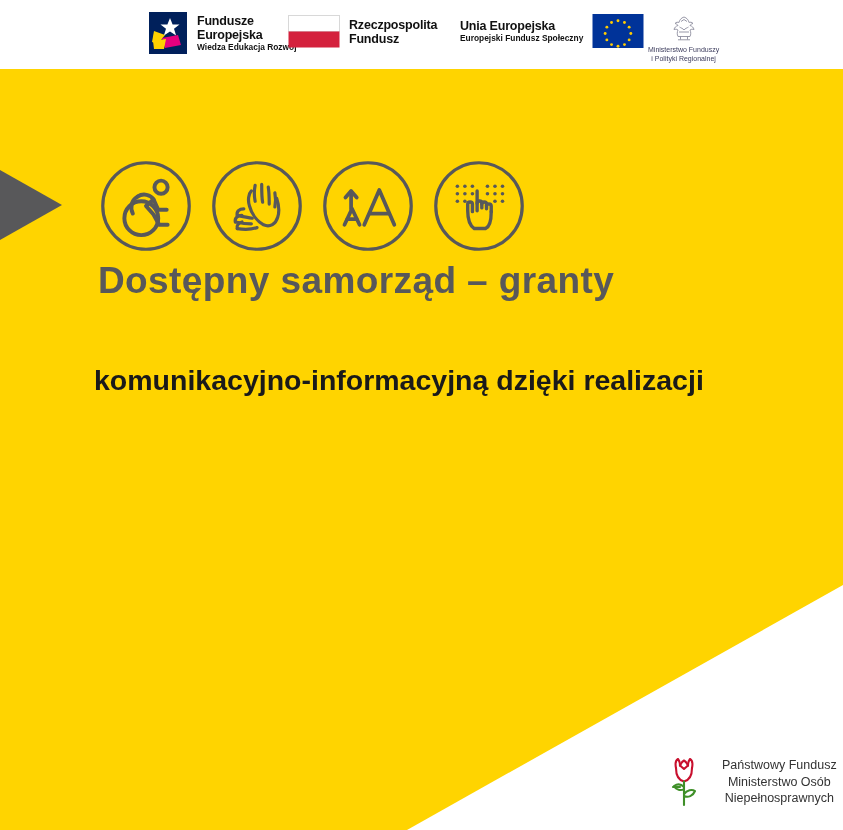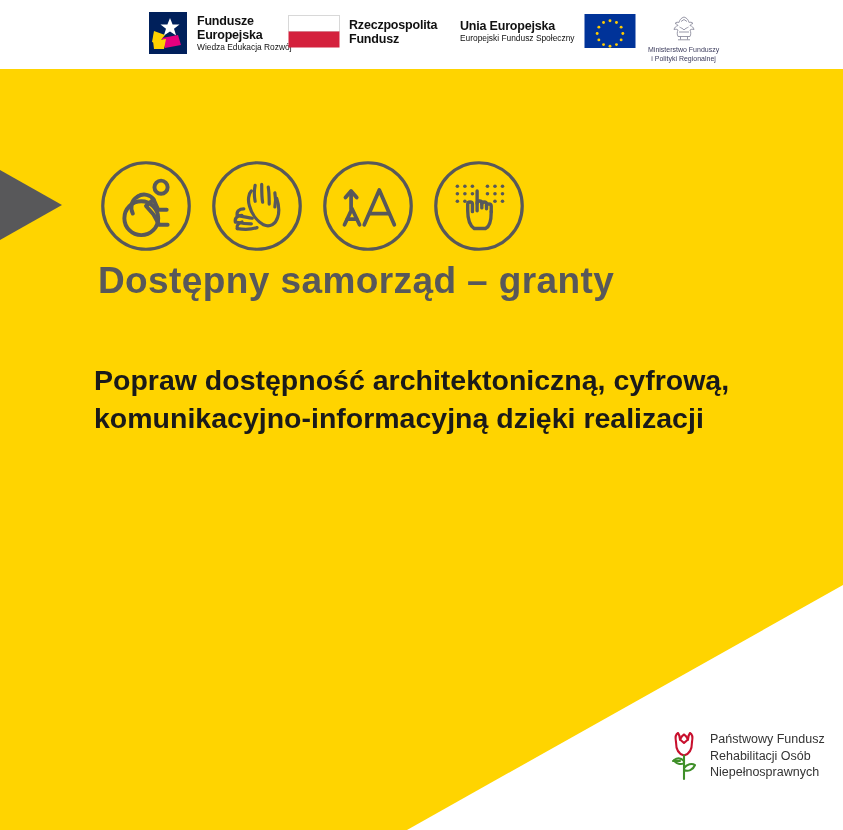--- a/index.html
+++ b/index.html
@@ -39,21 +39,21 @@
     color: #111111;
   }
   .logo-title {
     font-weight: bold;
     font-size: 12.5px;
     letter-spacing: -0.2px;
     white-space: nowrap;
   }
   .logo-sub {
     font-size: 8.4px;
-    font-weight: normal;
+    font-weight: bold;
     white-space: nowrap;
     margin-top: 1.5px;
   }
 
   #logo-fe     { left: 148px; top: 11px; }
   #logo-rp     { left: 288px; top: 15px; }
   #logo-ue     { left: 460px; top: 14px; justify-content: flex-end; }
   #logo-mfipr  { left: 648px; top: 14px; flex-direction: column; gap: 2px; }
 
   .mf-caption {
@@ -131,25 +131,26 @@
     color: #1a1a1a;
     line-height: 1.33;
     z-index: 3;
   }
   .body-copy .line { display: block; white-space: nowrap; }
 
   
   #logo-pfron {
     position: absolute;
     left: 668px;
-    top: 730px;
+    top: 756px;
     display: flex;
     align-items: center;
-    gap: 8px;
+    gap: 20px;
     z-index: 4;
+    text-align: center;
   }
   .pfron-text {
     font-size: 12.5px;
     color: #333333;
     line-height: 1.34;
     white-space: nowrap;
   }
 </style>
 </head>
 <body>
@@ -304,21 +305,20 @@
         <path d="M53 48 C53 45 58 45 58 48 L58 53"></path>
         <path d="M58 50 C58 47 63 47 63 50 L63 56"></path>
         <path d="M63 56 C63 66 61 72 57 74 L45 74 C39 70 38 62 38 55 L38 48 C38 45 43 45 43 48 L43 56"></path>
       </g>
     </svg>
   </div>
 
   <div class="headline">Dostępny samorząd – granty</div>
 
   <div class="body-copy">
-    <span class="line">Popraw dostępność architektoniczną, cyfrową,</span>
     <span class="line">komunikacyjno-informacyjną dzięki realizacji</span>
   </div>
 
   <div id="logo-pfron">
     <svg width="34" height="52" viewBox="0 0 34 52">
       <g fill="none" stroke="#C8102E" stroke-width="2.1" stroke-linecap="round" stroke-linejoin="round">
         <path d="M8 12 C7 7 8 4 10 3 C11.5 5 12 7.5 12 9.5"></path>
         <path d="M24 12 C25 7 24 4 22 3 C20.5 5 20 7.5 20 9.5"></path>
         <path d="M12 9.5 C13.5 6.5 15 5 16 4.5 C17 5 18.5 6.5 20 9.5"></path>
         <path d="M8 12 C8 19 10 24 16 25.5 C22 24 24 19 24 12"></path>
@@ -326,18 +326,18 @@
       </g>
       <g fill="none" stroke="#3F8F29" stroke-width="2.1" stroke-linecap="round" stroke-linejoin="round">
         <path d="M16 25.5 L16 49"></path>
         <path d="M16 31 C13 28 9 28 6 30 C8 34 13 35 16 33"></path>
         <path d="M16 38 C19 34 24 33 27 35 C25 40 20 42 16 40"></path>
         <path d="M5 31 L12 31"></path>
       </g>
     </svg>
     <div class="pfron-text">
       <div>Państwowy Fundusz</div>
-      <div>Rehabilitacji Osób</div>
+      <div>Ministerstwo Osób</div>
       <div>Niepełnosprawnych</div>
     </div>
   </div>
 
 </div>
 
 </body></html>

